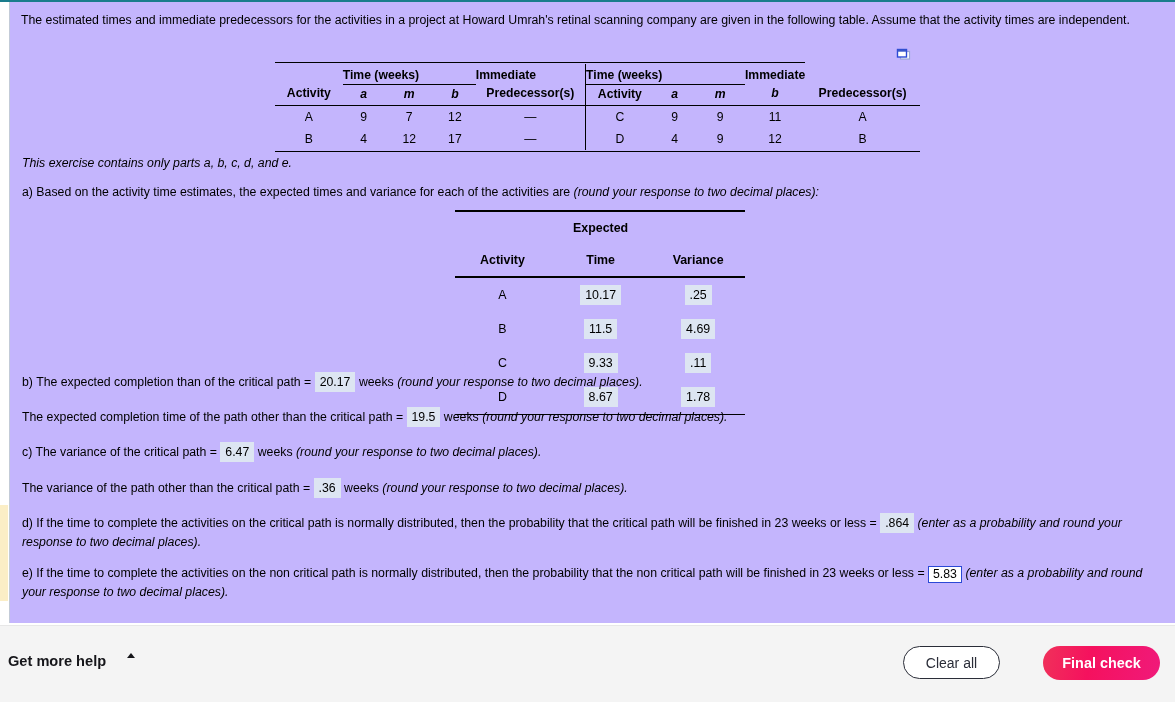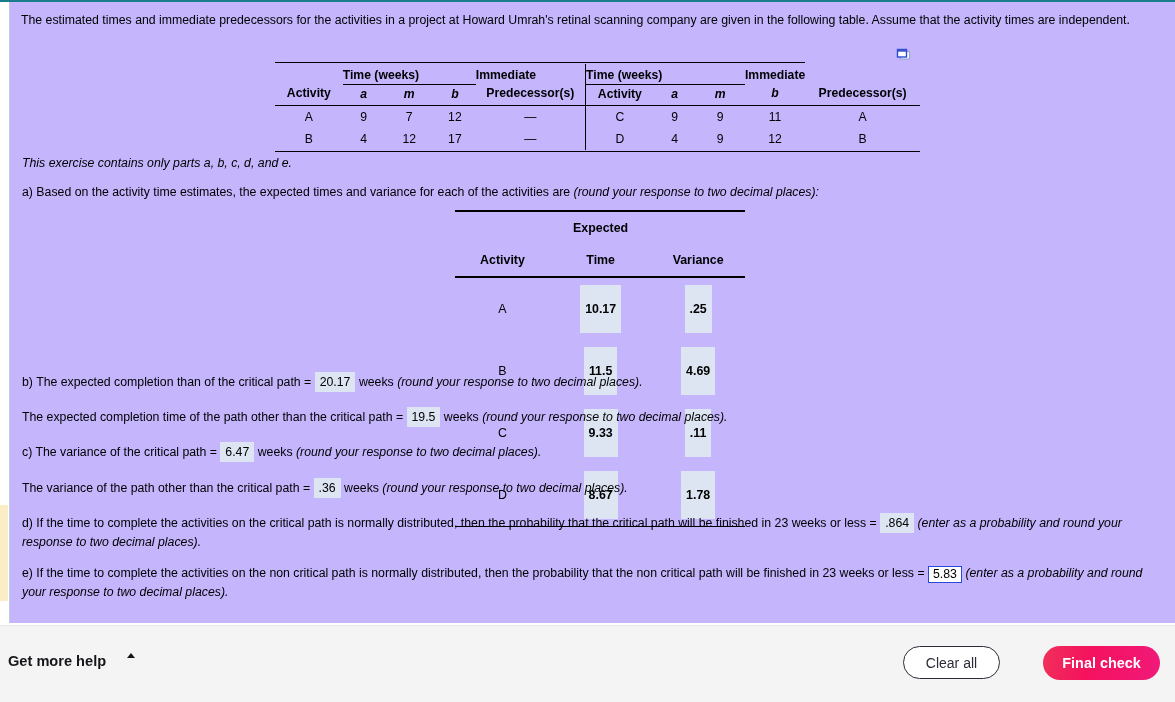--- a/index.html
+++ b/index.html
@@ -110,26 +110,25 @@
   .t2 .h {
     text-align: center;
     font-weight: bold;
     padding: 9px 0;
   }
   .t2 .act { text-align: center; padding: 7px 0; width: 95px; }
   .t2 .val { text-align: center; padding: 7px 0; }
   .fillbox {
     display: inline-block;
     background: #dde5f2;
-    padding: 17px 5px;
+    padding: 3px 5px;
     min-width: 26px;
     text-align: center;
     font-size: 12.4px;
     color: #000;
-    font-weight: bold;
   }
 
   
   .p-line {
     position: absolute;
     left: 12px;
     font-size: 12.3px;
     color: #000;
     line-height: 18px;
   }

